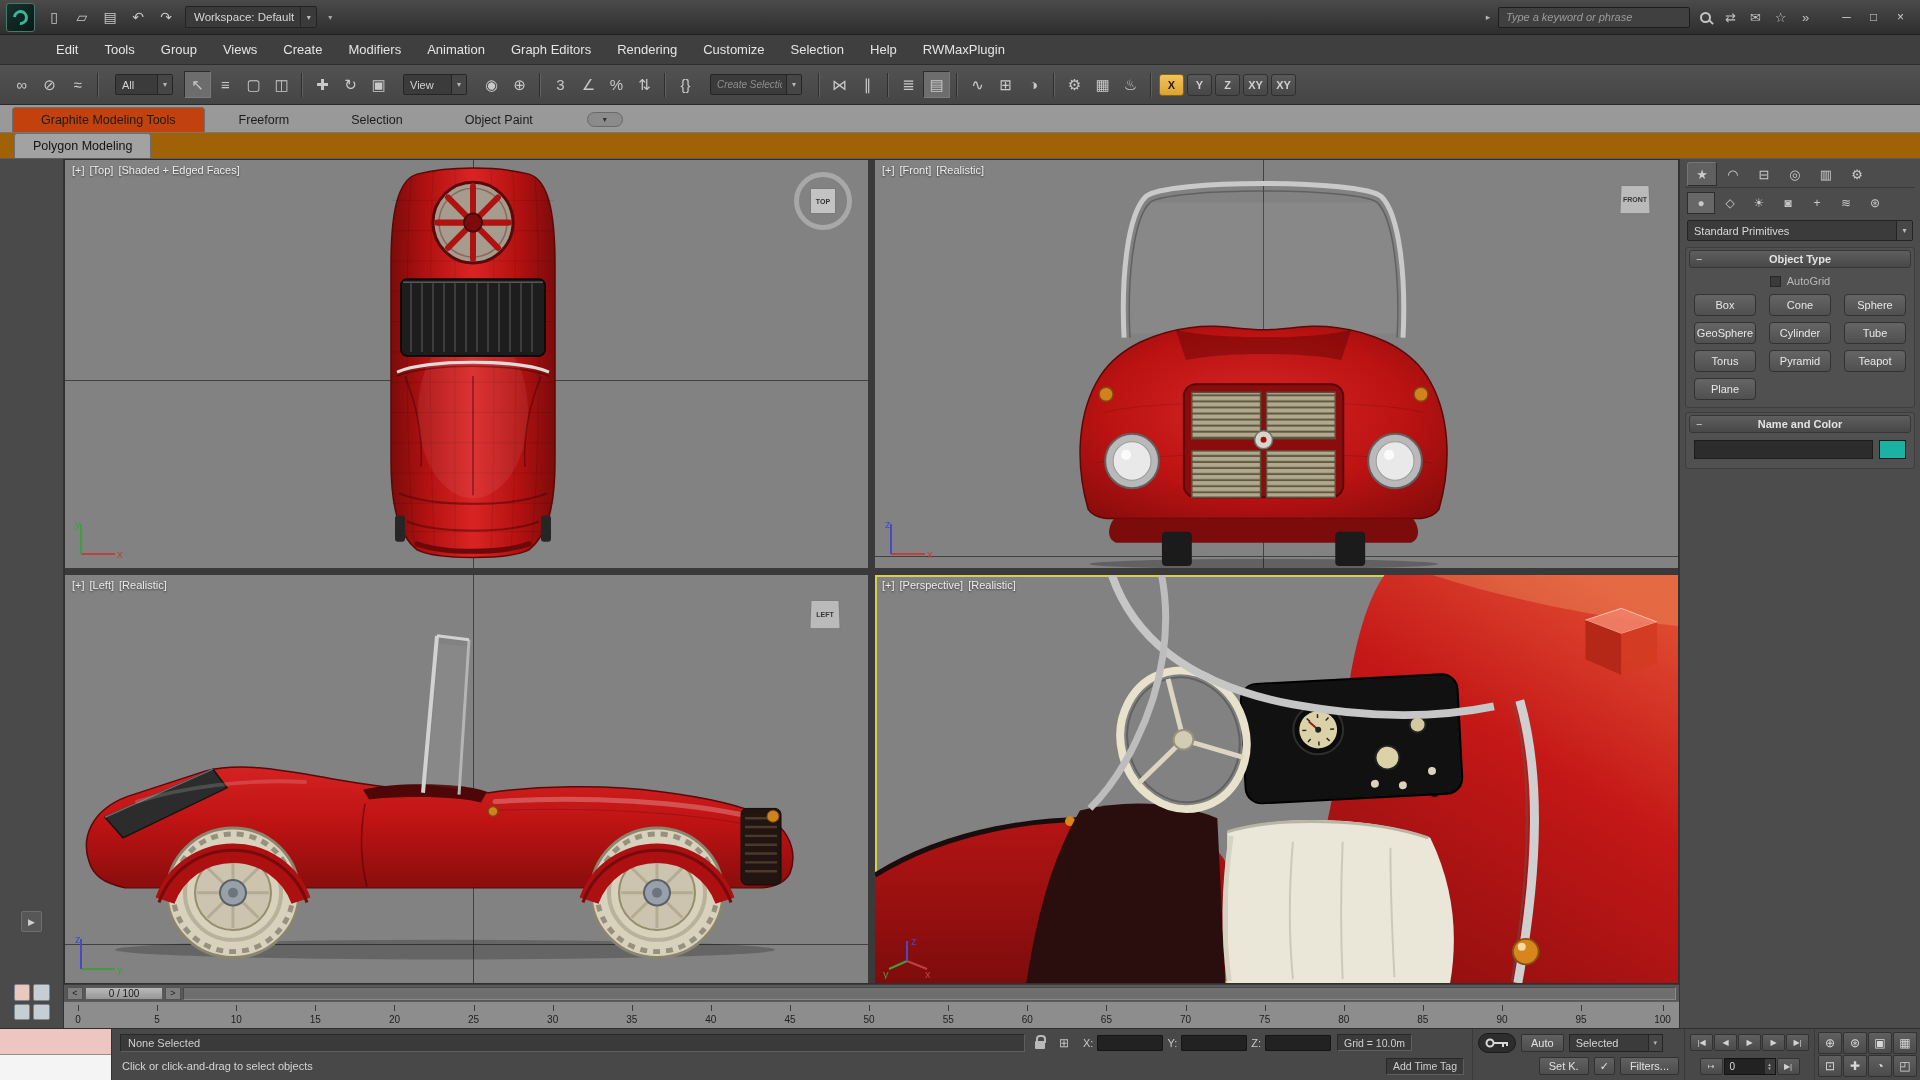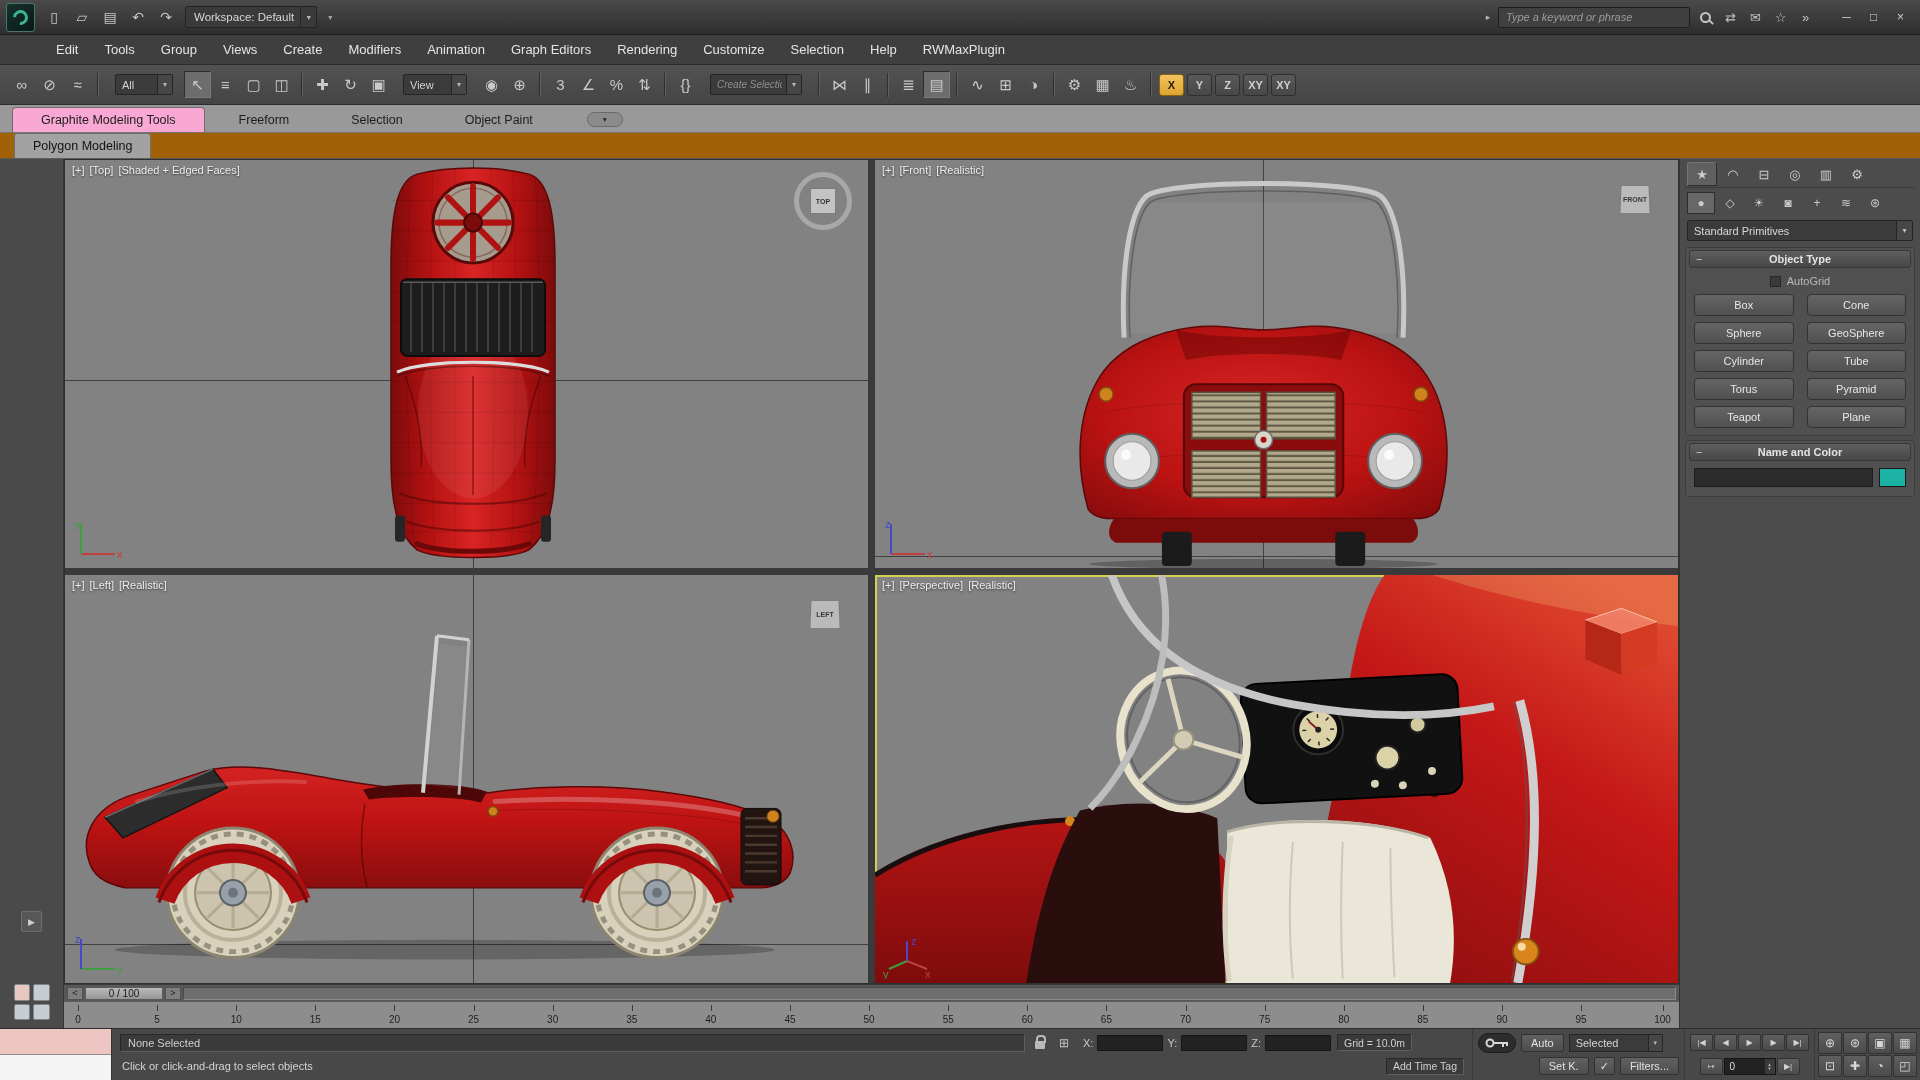--- a/index.html
+++ b/index.html
@@ -41,21 +41,21 @@
 .tb-dd{height:21px;background:#3b3b3b;border:1px solid #252525;display:flex;align-items:center;font-size:11px;color:#d2d2d2;padding-left:6px;border-radius:2px;margin:0 10px}
 .tb-dd .tb-dd-text{flex:1;white-space:nowrap;overflow:hidden}
 .tb-dd .dd-arrow{width:15px;align-self:stretch;display:flex;align-items:center;justify-content:center;font-size:8px;color:#b5b5b5;border-left:1px solid #252525;background:#464646;margin-left:4px}
 .tb-dd.ph .tb-dd-text{font-style:italic;color:#8f8f8f;font-size:10px}
 .tb-axis{width:25px;height:22px;margin:0 1px;background:linear-gradient(#595959,#474747);border:1px solid #2f2f2f;border-radius:3px;color:#d0d0d0;font-size:11px;font-weight:bold;display:flex;align-items:center;justify-content:center;font-family:inherit}
 .tb-axis.active{color:#2b1c00;border-color:#8a6312}
 
 
 #ribbonbar{flex:0 0 28px;background:#999;border-bottom:1px solid #767676;display:flex;align-items:flex-end;padding:0 12px;gap:6px}
 .ribbon-tab{padding:5px 28px;font-size:12.5px;color:#1c1c1c;border-radius:4px 4px 0 0}
-.ribbon-tab.active{background:#f9a8d4;border:1px solid #6e6e6e;border-bottom:none}
+.ribbon-tab.active{background:#c2410c;border:1px solid #6e6e6e;border-bottom:none}
 .ribbon-min{margin:0 0 5px 20px;width:36px;height:15px;background:#8b8b8b;border:1px solid #696969;border-radius:8px;display:flex;align-items:center;justify-content:center;font-size:8px;color:#2e2e2e}
 #subtabbar{flex:0 0 26px;background:#a16207;border-bottom:1px solid #5c5c5c;display:flex;align-items:flex-end;padding-left:14px}
 .subtab{padding:5px 18px;background:#a2a2a2;border:1px solid #6e6e6e;border-bottom:none;font-size:12.5px;color:#131313;border-radius:3px 3px 0 0}
 
 
 #main{flex:1;display:flex;min-height:0}
 #leftstrip{flex:0 0 64px;background:#4a4a4a;border-right:1px solid #343434;display:flex;flex-direction:column;align-items:center}
 #strip-arrow{margin-top:auto;margin-bottom:52px;width:21px;height:21px;background:#575757;border:1px solid #6d6d6d;color:#cfcfcf;font-size:9px;display:flex;align-items:center;justify-content:center;border-radius:2px;font-family:inherit}
 #strip-quad{margin-bottom:8px;width:36px;height:36px;display:grid;grid-template-columns:1fr 1fr;gap:3px}
 #strip-quad i{background:#c7ced3;border:1px solid #7e888e;border-radius:2px}
@@ -97,21 +97,21 @@
 #panel-cats{gap:1px;padding:0 2px}
 .cp-cat{width:28px;height:22px;background:transparent;border:1px solid transparent;color:#c9c9c9;font-size:12px;display:flex;align-items:center;justify-content:center;font-family:inherit}
 .cp-cat.active{background:#676767;border-color:#2d2d2d}
 .cp-dd{height:21px;margin:2px 2px 2px;background:#3b3b3b;border:1px solid #242424;display:flex;align-items:center;padding-left:6px;color:#d8d8d8;border-radius:2px}
 .cp-dd .dd-arrow{margin-left:auto;width:16px;align-self:stretch;display:flex;align-items:center;justify-content:center;background:#474747;border-left:1px solid #242424;font-size:8px;color:#bbb}
 .rollout{border:1px solid #3d3d3d;border-radius:3px;background:#505050;padding:2px 3px 7px;display:flex;flex-direction:column;gap:5px}
 .rollout-hdr{height:18px;background:linear-gradient(#5e5e5e,#484848);border:1px solid #373737;border-radius:3px;display:flex;align-items:center;justify-content:center;position:relative;font-weight:bold;color:#e3e3e3}
 .rminus{position:absolute;left:6px;font-weight:normal;color:#cfcfcf}
 .autogrid-row{display:flex;align-items:center;justify-content:center;gap:6px;color:#b9b9b9;height:16px}
 .cb{width:11px;height:11px;background:#3a3a3a;border:1px solid #272727}
-#ot-grid{display:grid;grid-template-columns:1fr 1fr;gap:6px 13px;padding:0 5px}
+#ot-grid{display:grid;grid-template-columns:1fr 1fr 1fr;gap:6px 13px;padding:0 5px}
 .ot-btn{height:22px;background:linear-gradient(#656565,#505050);border:1px solid #323232;border-radius:4px;color:#e7e7e7;font-size:11px;font-family:inherit}
 .nc-row{display:flex;gap:6px;padding:2px 5px}
 .nc-input{flex:1;height:19px;background:#2c2c2c;border:1px solid #1d1d1d;color:#ddd;font-family:inherit}
 #color-swatch{width:27px;height:19px;border:1px solid #191919}
 
 
 #statusbar{flex:0 0 52px;background:#484848;border-top:1px solid #2e2e2e;display:flex}
 .sb-listener{flex:0 0 112px;display:flex;flex-direction:column;border-right:1px solid #333}
 .sb-pink{flex:1;background:#edc6c1;border-bottom:1px solid #8e8e8e}
 .sb-white{flex:1;background:#f4f4f4}

